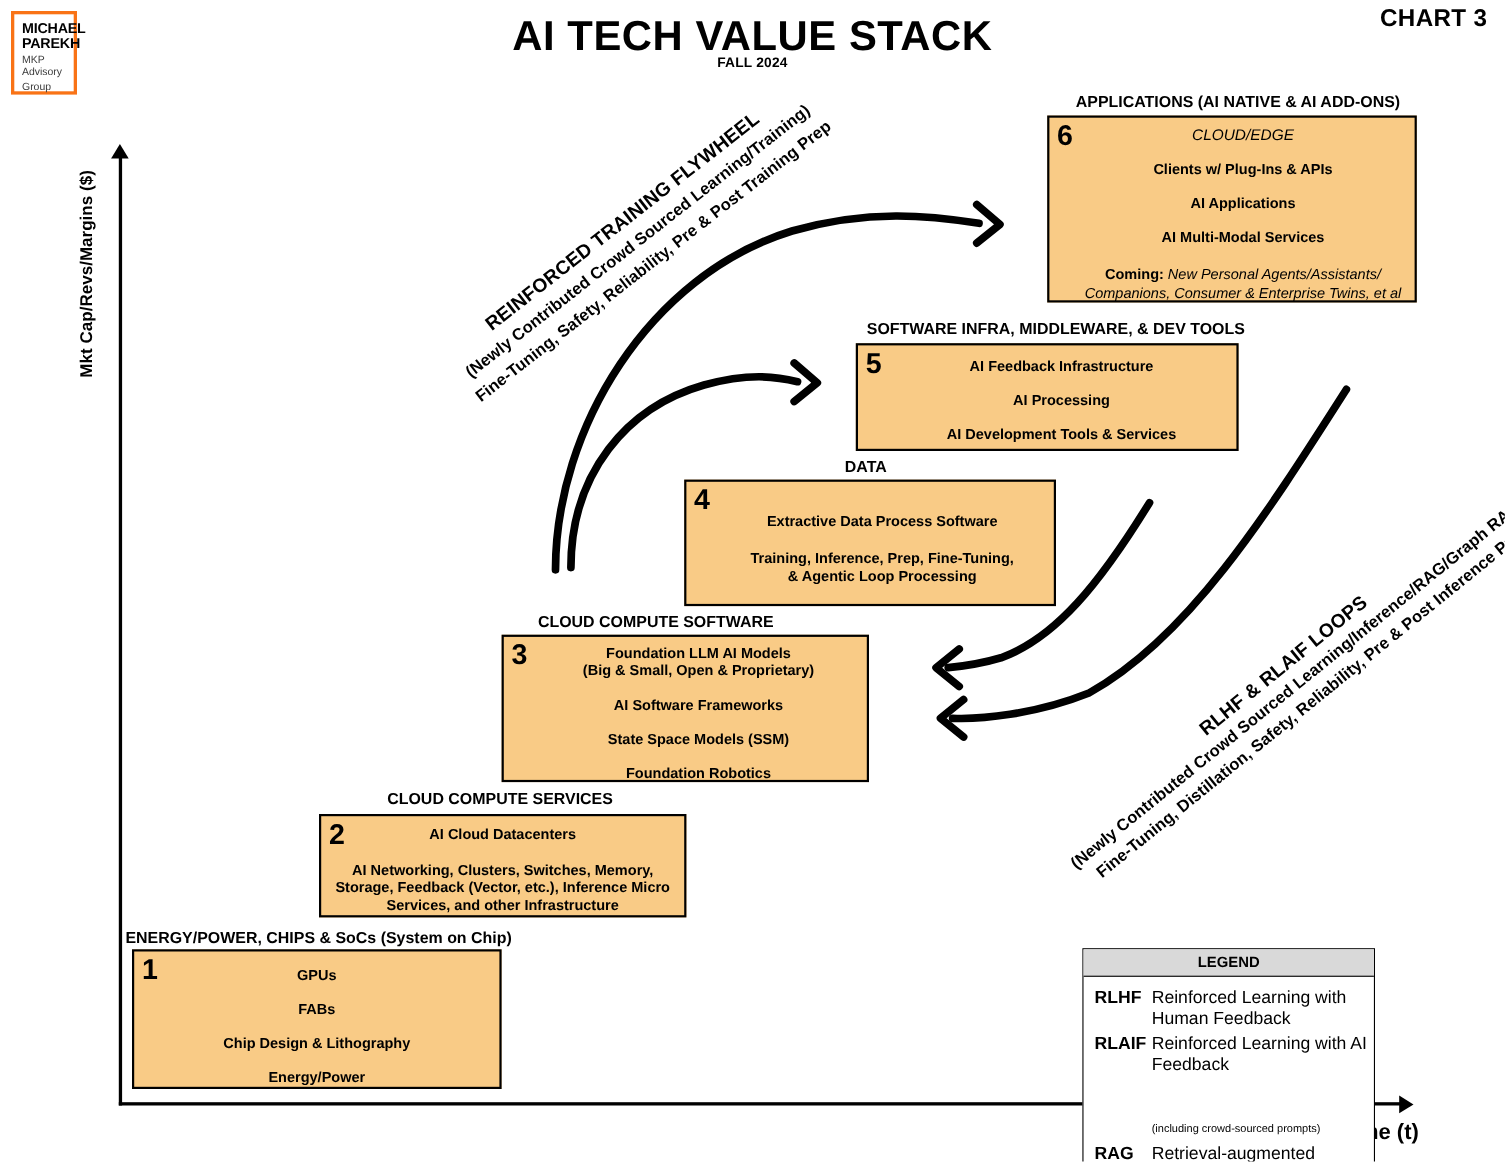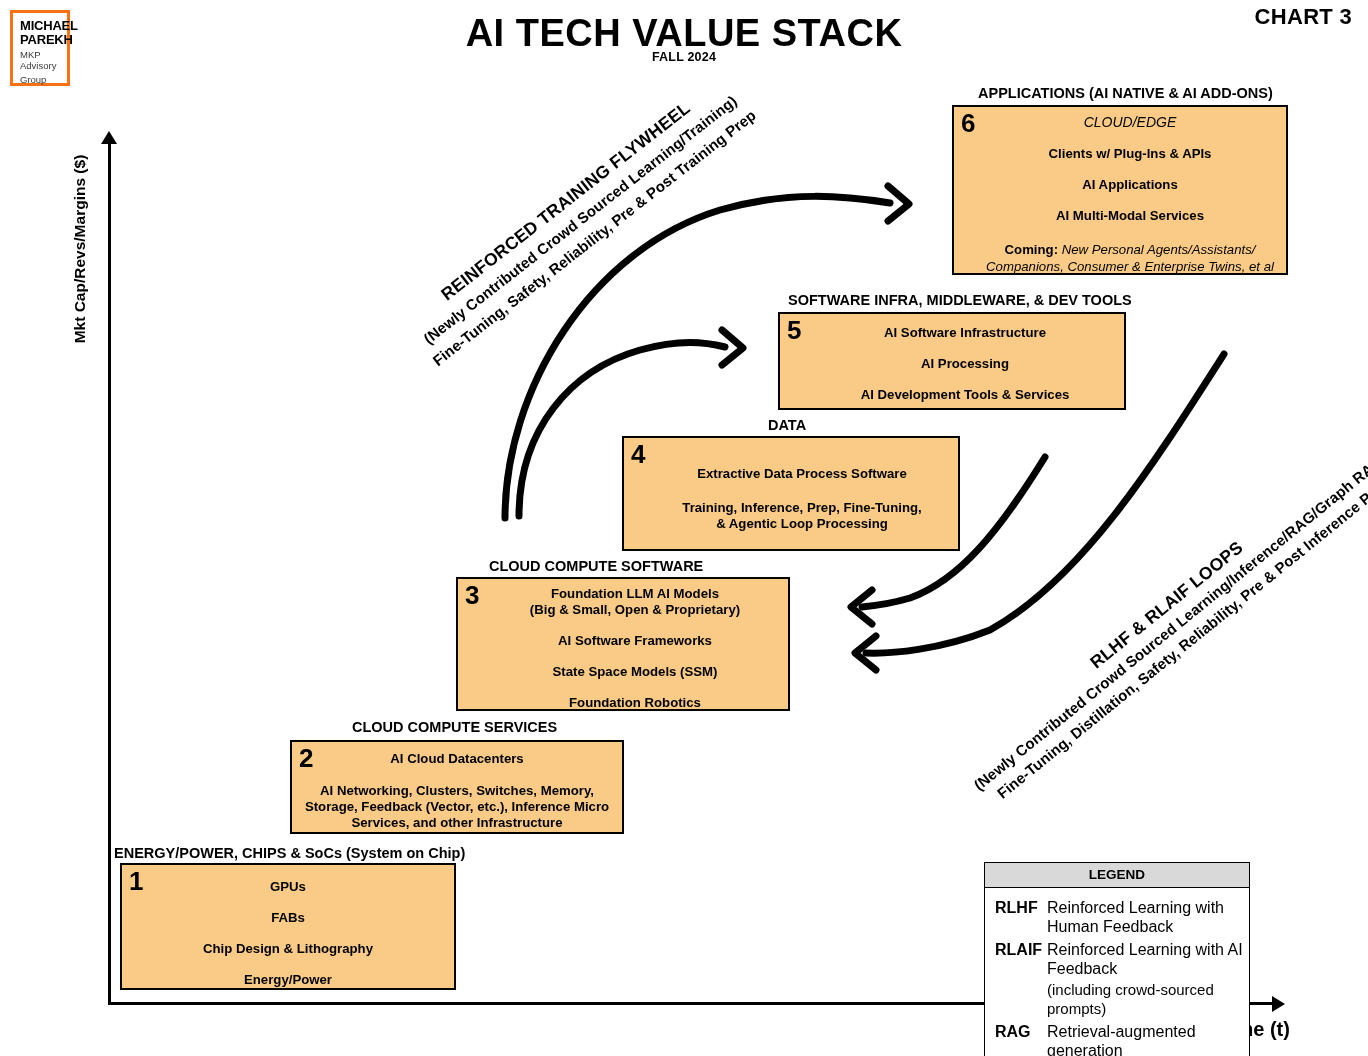--- a/index.html
+++ b/index.html
@@ -65,21 +65,21 @@
         transform:rotate(-39deg);transform-origin:center center;line-height:21px;}
 
   
   #legend{left:984px;top:862px;width:266px;border:1.5px solid #000;box-sizing:border-box;background:#fff;}
   #legend .lhead{background:#D9D9D9;border-bottom:1.5px solid #000;text-align:center;
                  font-size:13.5px;font-weight:bold;padding:4px 0 5px;}
   #legend .lbody{padding:8px 0 8px 0;}
   #legend .lrow{display:flex;padding:2px 0 2px 10px;font-size:16px;line-height:19px;}
   #legend .abbr{width:52px;font-weight:bold;flex:0 0 52px;}
   #legend .desc{flex:1;}
-  #legend .sub{padding:0 0 2px 62px;font-size:15px;line-height:19px;}
+  #legend .sub{padding:0 0 2px 62px;font-size:10px;line-height:19px;margin-top:37px;}
 
   svg.overlay{position:absolute;left:0;top:0;width:1368px;height:1056px;pointer-events:none;}
 </style>
 </head>
 <body>
 
 <div class="abs" id="logo">
   <div class="l1">MICHAEL</div>
   <div class="l1">PAREKH</div>
   <div class="l2">MKP Advisory</div>
@@ -166,21 +166,21 @@
     <div class="row" style="margin-bottom:18px;">Extractive Data Process Software</div>
     <div class="row">Training, Inference, Prep, Fine-Tuning,</div>
     <div class="row">&amp; Agentic Loop Processing</div>
   </div>
 </div>
 
 <div class="cap" id="cap5">SOFTWARE INFRA, MIDDLEWARE, &amp; DEV TOOLS</div>
 <div class="abs box" id="box5">
   <div class="boxnum">5</div>
   <div class="boxbody" style="top:11px;padding-left:26px;">
-    <div class="row" style="margin-bottom:15px;">AI Software Infrastructure</div>
+    <div class="row" style="margin-bottom:15px;">AI Feedback Infrastructure</div>
     <div class="row" style="margin-bottom:15px;">AI Processing</div>
     <div class="row">AI Development Tools &amp; Services</div>
   </div>
 </div>
 
 <div class="cap" id="cap6">APPLICATIONS (AI NATIVE &amp; AI ADD-ONS)</div>
 <div class="abs box" id="box6">
   <div class="boxnum">6</div>
   <div class="boxbody" style="top:7px;padding-left:20px;">
     <div class="row ital" style="font-size:14px;margin-bottom:16px;">CLOUD/EDGE</div>

